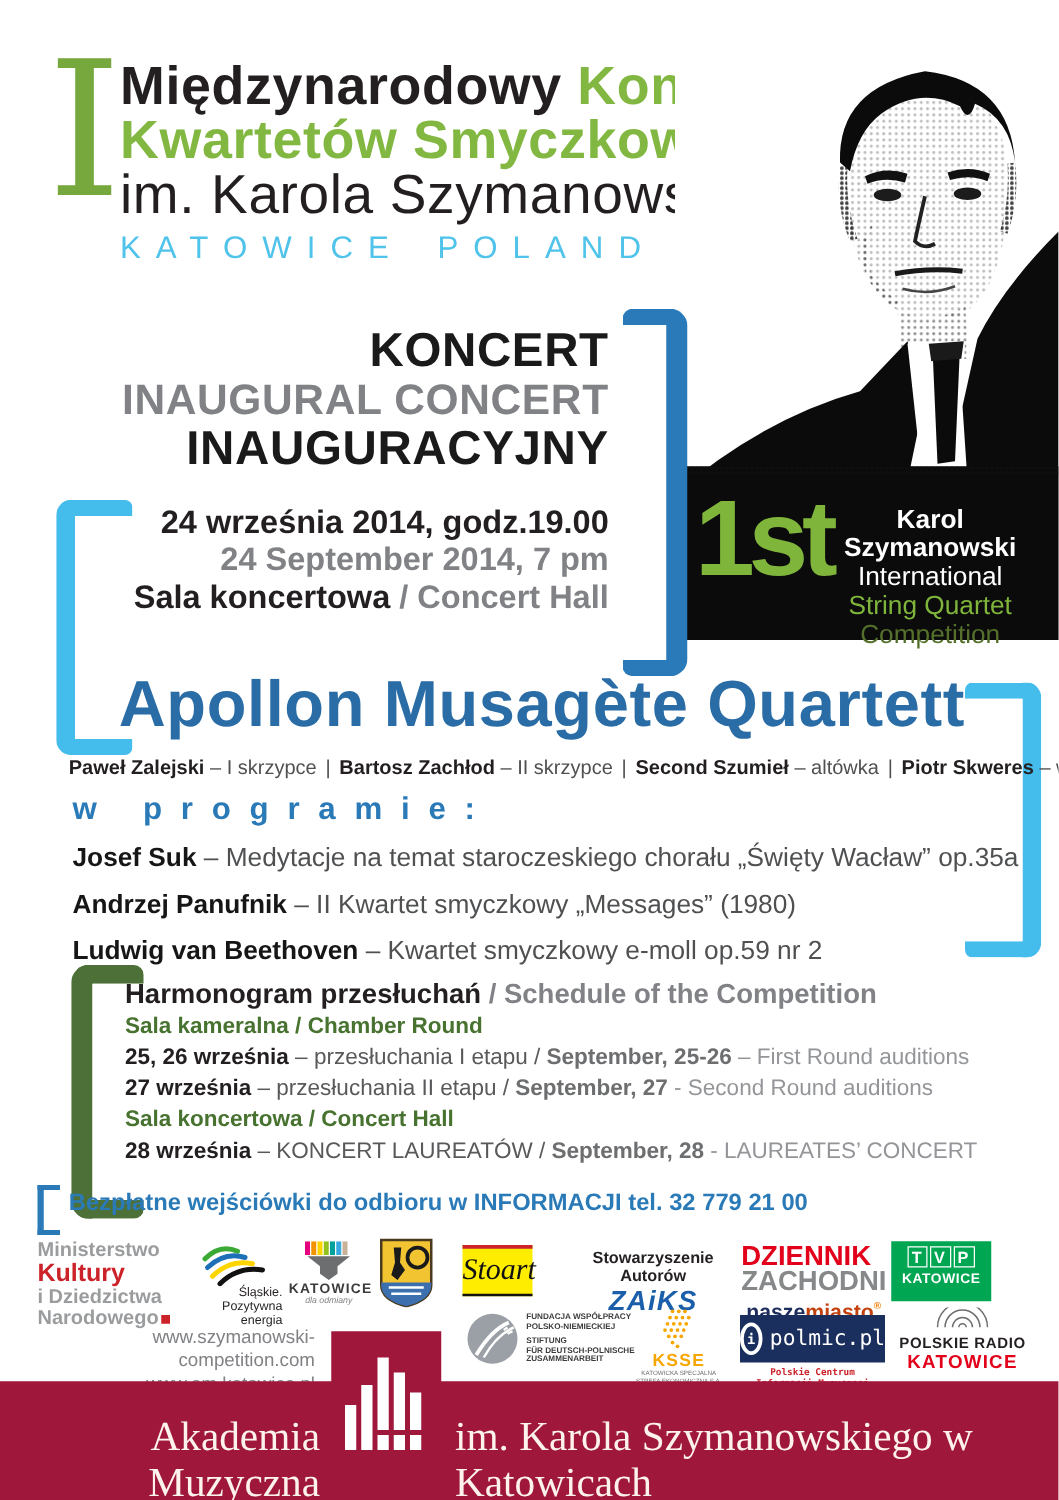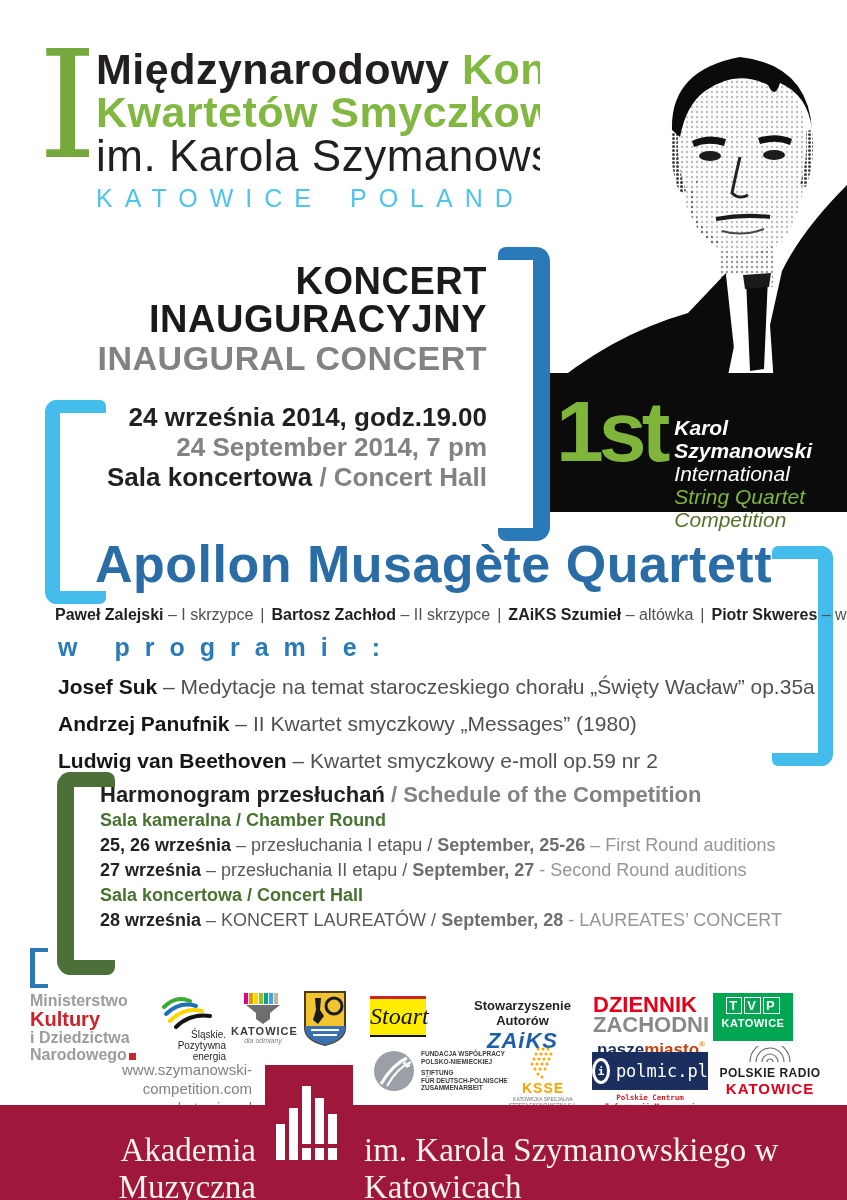--- a/index.html
+++ b/index.html
@@ -12,21 +12,21 @@
                    line-height:150px;color:#76a83d;font-weight:400;}
   #title-block{left:96px;top:48px;line-height:43px;font-weight:bold;font-size:43px;letter-spacing:0.5px;}
   .t-black{color:#231f20;} .t-green{color:#82b841;}
   #title-line3{font-weight:400;font-size:44px;}
   #location-line{left:96px;top:184px;font-size:25px;color:#4fc3ea;letter-spacing:12px;word-spacing:8px;font-weight:500;}
 
   
   #portrait{left:540px;top:25px;width:307px;height:487px;}
   #badge{left:556px;top:392px;width:258px;display:flex;align-items:flex-start;z-index:5;}
   #badge-number{font-size:86px;font-weight:bold;color:#7fb53b;line-height:78px;letter-spacing:-5px;}
-  #badge-text{margin-left:9px;margin-top:24px;text-align:left;flex:1;line-height:23px;font-size:21px;font-style:italic;}
+  #badge-text{margin-left:9px;margin-top:12px;text-align:center;flex:1;line-height:23px;font-size:21px;}
   #badge-l1{color:#ffffff;font-weight:bold;}
   #badge-l2{color:#ffffff;}
   #badge-l3{color:#7fb53b;}
   #badge-l4{color:#55702b;}
 
   
   #concert-heading{left:87px;top:262px;width:400px;text-align:right;font-weight:bold;}
   #concert-pl1,#concert-pl2{font-size:38px;line-height:38px;color:#1a1a1a;letter-spacing:0.5px;}
   #concert-en{font-size:34px;line-height:40px;color:#808285;letter-spacing:0.5px;}
   #date-block{left:87px;top:402px;width:400px;text-align:right;font-weight:bold;font-size:26px;line-height:30px;}
@@ -183,57 +183,58 @@
     <div id="badge-text">
       <div id="badge-l1">Karol Szymanowski</div>
       <div id="badge-l2">International</div>
       <div id="badge-l3">String Quartet</div>
       <div id="badge-l4">Competition</div>
     </div>
   </div>
 
   <div class="abs" id="concert-heading">
     <div id="concert-pl1">KONCERT</div>
+    <div id="concert-en">INAUGURAL CONCERT</div>
     <div id="concert-pl2">INAUGURACYJNY</div>
-    <div id="concert-en">INAUGURAL CONCERT</div>
   </div>
   <div class="abs" id="date-block">
     <div>24 września 2014, godz.19.00</div>
     <div class="d-gray">24 September 2014, 7 pm</div>
     <div><span>Sala koncertowa</span><span class="d-gray"> / </span><span class="d-gray">Concert Hall</span></div>
   </div>
 
   <div class="bracket" id="br-koncert"></div>
   <div class="bracket" id="br-apollon-left"></div>
   <div class="bracket" id="br-apollon-right"></div>
   <div class="bracket" id="br-schedule"></div>
   <div class="bracket" id="br-tickets"></div>
 
   <div class="abs" id="artist-name">Apollon Musagète Quartett</div>
 
   <div class="abs" id="performers">
-    <span class="perf-name">Paweł Zalejski</span><span> – I skrzypce</span><span class="perf-div">|</span><span class="perf-name">Bartosz Zachłod</span><span> – II skrzypce</span><span class="perf-div">|</span><span class="perf-name">ZAiKS Szumieł</span><span> – altówka</span><span class="perf-div">|</span><span class="perf-name">Piotr Skweres</span><span> – wiolonczela</span>
+    <span class="perf-name">Paweł Zalejski</span><span> – I skrzypce</span><span class="perf-div">|</span><span class="perf-name">Bartosz Zachłod</span><span> – II skrzypce</span><span class="perf-div">|</span><span class="perf-name">Second Szumieł</span><span> – altówka</span><span class="perf-div">|</span><span class="perf-name">Piotr Skweres</span><span> – wiolonczela</span>
   </div>
 
   <div class="abs" id="program-heading">w programie:</div>
   <div class="abs" id="program-list">
     <div><span class="prog-composer">Josef Suk</span><span> – Medytacje na temat staroczeskiego chorału „Święty Wacław” op.35a</span></div>
     <div><span class="prog-composer">Andrzej Panufnik</span><span> – II Kwartet smyczkowy „Messages” (1980)</span></div>
     <div><span class="prog-composer">Ludwig van Beethoven</span><span> – Kwartet smyczkowy e-moll op.59 nr 2</span></div>
   </div>
 
   <div class="abs" id="schedule">
     <div id="schedule-title"><span>Harmonogram przesłuchań</span><span class="sch-gray"> / </span><span class="sch-gray">Schedule of the Competition</span></div>
     <div class="sch-line sch-hall"><span>Sala kameralna</span><span> / </span><span>Chamber Round</span></div>
     <div class="sch-line"><span class="sch-date-pl">25, 26 września</span><span class="sch-desc-pl"> – </span><span class="sch-desc-pl">przesłuchania I etapu</span><span class="sch-desc-pl"> / </span><span class="sch-date-en">September, 25-26</span><span class="sch-desc-en"> – </span><span class="sch-desc-en">First Round auditions</span></div>
     <div class="sch-line"><span class="sch-date-pl">27 września</span><span class="sch-desc-pl"> – </span><span class="sch-desc-pl">przesłuchania II etapu</span><span class="sch-desc-pl"> / </span><span class="sch-date-en">September, 27</span><span class="sch-desc-en"> - </span><span class="sch-desc-en">Second Round auditions</span></div>
     <div class="sch-line sch-hall"><span>Sala koncertowa</span><span> / </span><span>Concert Hall</span></div>
     <div class="sch-line"><span class="sch-date-pl">28 września</span><span class="sch-desc-pl"> – </span><span class="sch-desc-pl">KONCERT LAUREATÓW</span><span class="sch-desc-pl"> / </span><span class="sch-date-en">September, 28</span><span class="sch-desc-en"> - </span><span class="sch-desc-en">LAUREATES’ CONCERT</span></div>
   </div>
 
+  <div class="abs" id="tickets-note">Bezpłatne wejściówki do odbioru w INFORMACJI tel. 32 779 21 00</div>
 
   <div class="logo" id="logo-ministerstwo">
     <div>Ministerstwo</div>
     <div class="red">Kultury</div>
     <div>i Dziedzictwa</div>
     <div><span>Narodowego</span><span class="red-square"></span></div>
   </div>
 
   <div class="logo" id="logo-slaskie">
     <svg width="54" height="34" viewBox="0 0 54 34" style="display:block;margin:0 auto;">

